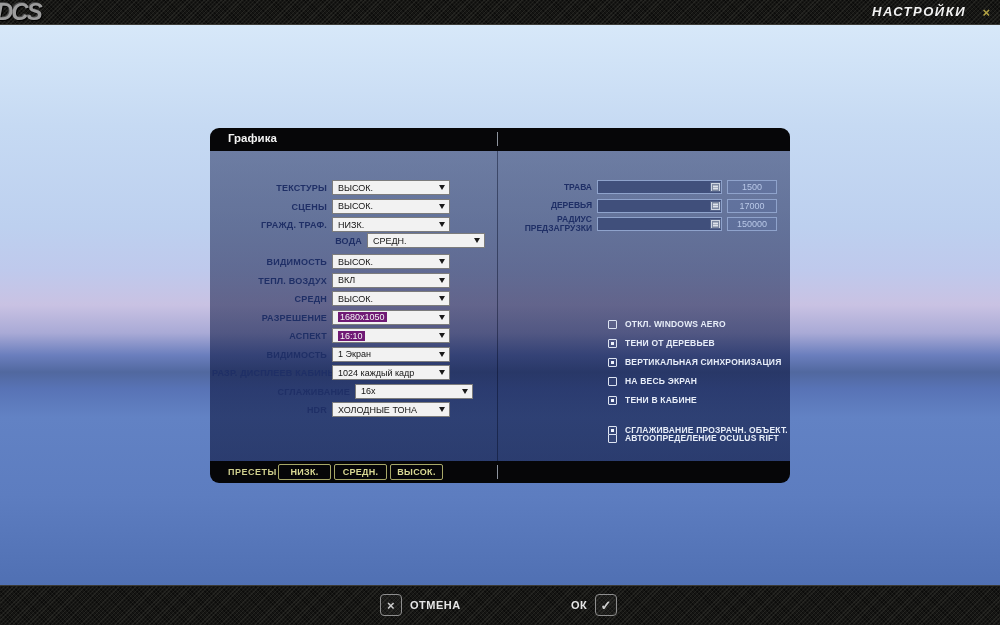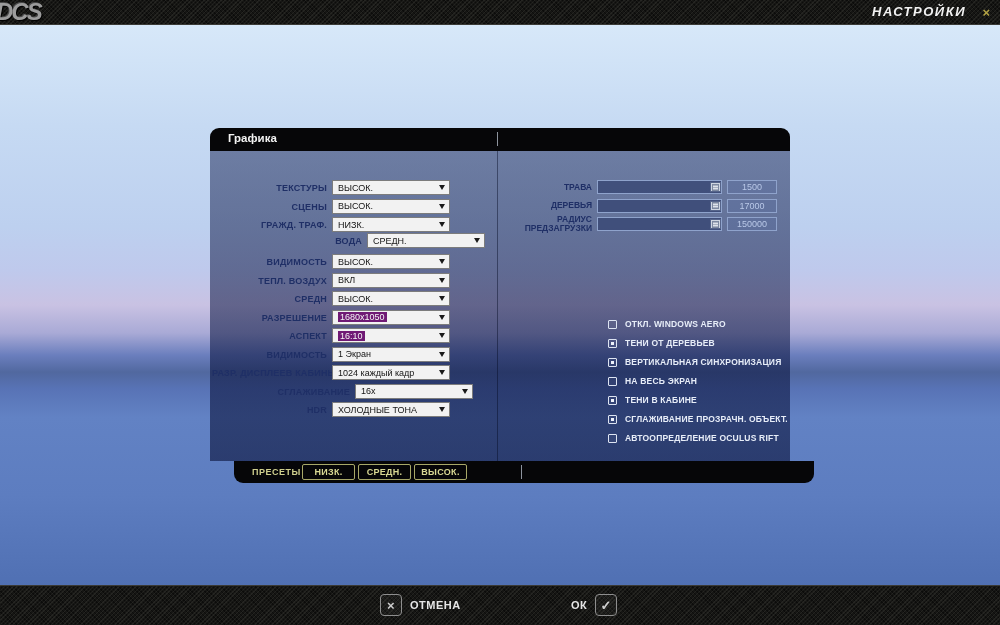--- a/index.html
+++ b/index.html
@@ -43,21 +43,21 @@
   .tab.active { background:#d6d662; color:#17170c; }
 
   
   #panel { position:absolute; left:210px; top:128px; width:580px; height:355px; }
   #panel-header { position:absolute; left:0; top:0; width:580px; height:23px; background:#060608;
     border-radius:9px 9px 0 0; }
   #panel-title { position:absolute; left:18px; top:4px; color:#f2f2f2; font-size:11.5px; font-weight:bold; }
   #panel-body { position:absolute; left:0; top:23px; width:580px; height:310px;
     background:linear-gradient(180deg, rgba(14,26,76,.48), rgba(8,16,56,.60)); }
   #panel-footer { position:absolute; left:0; top:333px; width:580px; height:22px; background:#060608;
-    border-radius:0 0 9px 9px;margin-left:24px; }
+    border-radius:0 0 9px 9px; }
   .vdiv-dark { position:absolute; left:287px; top:0; width:1px; height:100%; background:rgba(5,10,35,.45); }
   .vdiv-light { position:absolute; left:287px; top:4px; width:1px; height:14px; background:#8d939d; }
 
   
   #dd-col { position:absolute; left:0; top:29px; width:260px; }
   .dd-row { position:absolute; left:0; height:15px; width:260px; }
   .dd-label { position:absolute; left:2px; top:3px; width:115px; text-align:right; color:#1f2f66;
     font-size:9px; font-weight:bold; letter-spacing:.2px; white-space:nowrap; }
   .dd-box { position:absolute; left:122px; top:0; width:118px; height:15px; background:#f2f2f2;
     border:1px solid #7c7c7c; display:flex; align-items:center; cursor:default; }
@@ -252,21 +252,21 @@
           <div class="cb-row" style="top: 57px;">
             <span class="cb-box"></span>
             <span class="cb-label">НА ВЕСЬ ЭКРАН</span>
           </div>
           <div class="cb-row" style="top: 76px;">
             <span class="cb-box">
               <span class="dot"></span>
             </span>
             <span class="cb-label">ТЕНИ В КАБИНЕ</span>
           </div>
-          <div class="cb-row" style="top: 95px; text-align: center;">
+          <div class="cb-row" style="top: 106px; text-align: center;">
             <span class="cb-box">
               <span class="dot"></span>
             </span>
             <span class="cb-label">СГЛАЖИВАНИЕ ПРОЗРАЧН. ОБЪЕКТ.</span>
           </div>
           <div class="cb-row" style="top: 114px;">
             <span class="cb-box"></span>
             <span class="cb-label">АВТООПРЕДЕЛЕНИЕ OCULUS RIFT</span>
           </div>
         </div>

